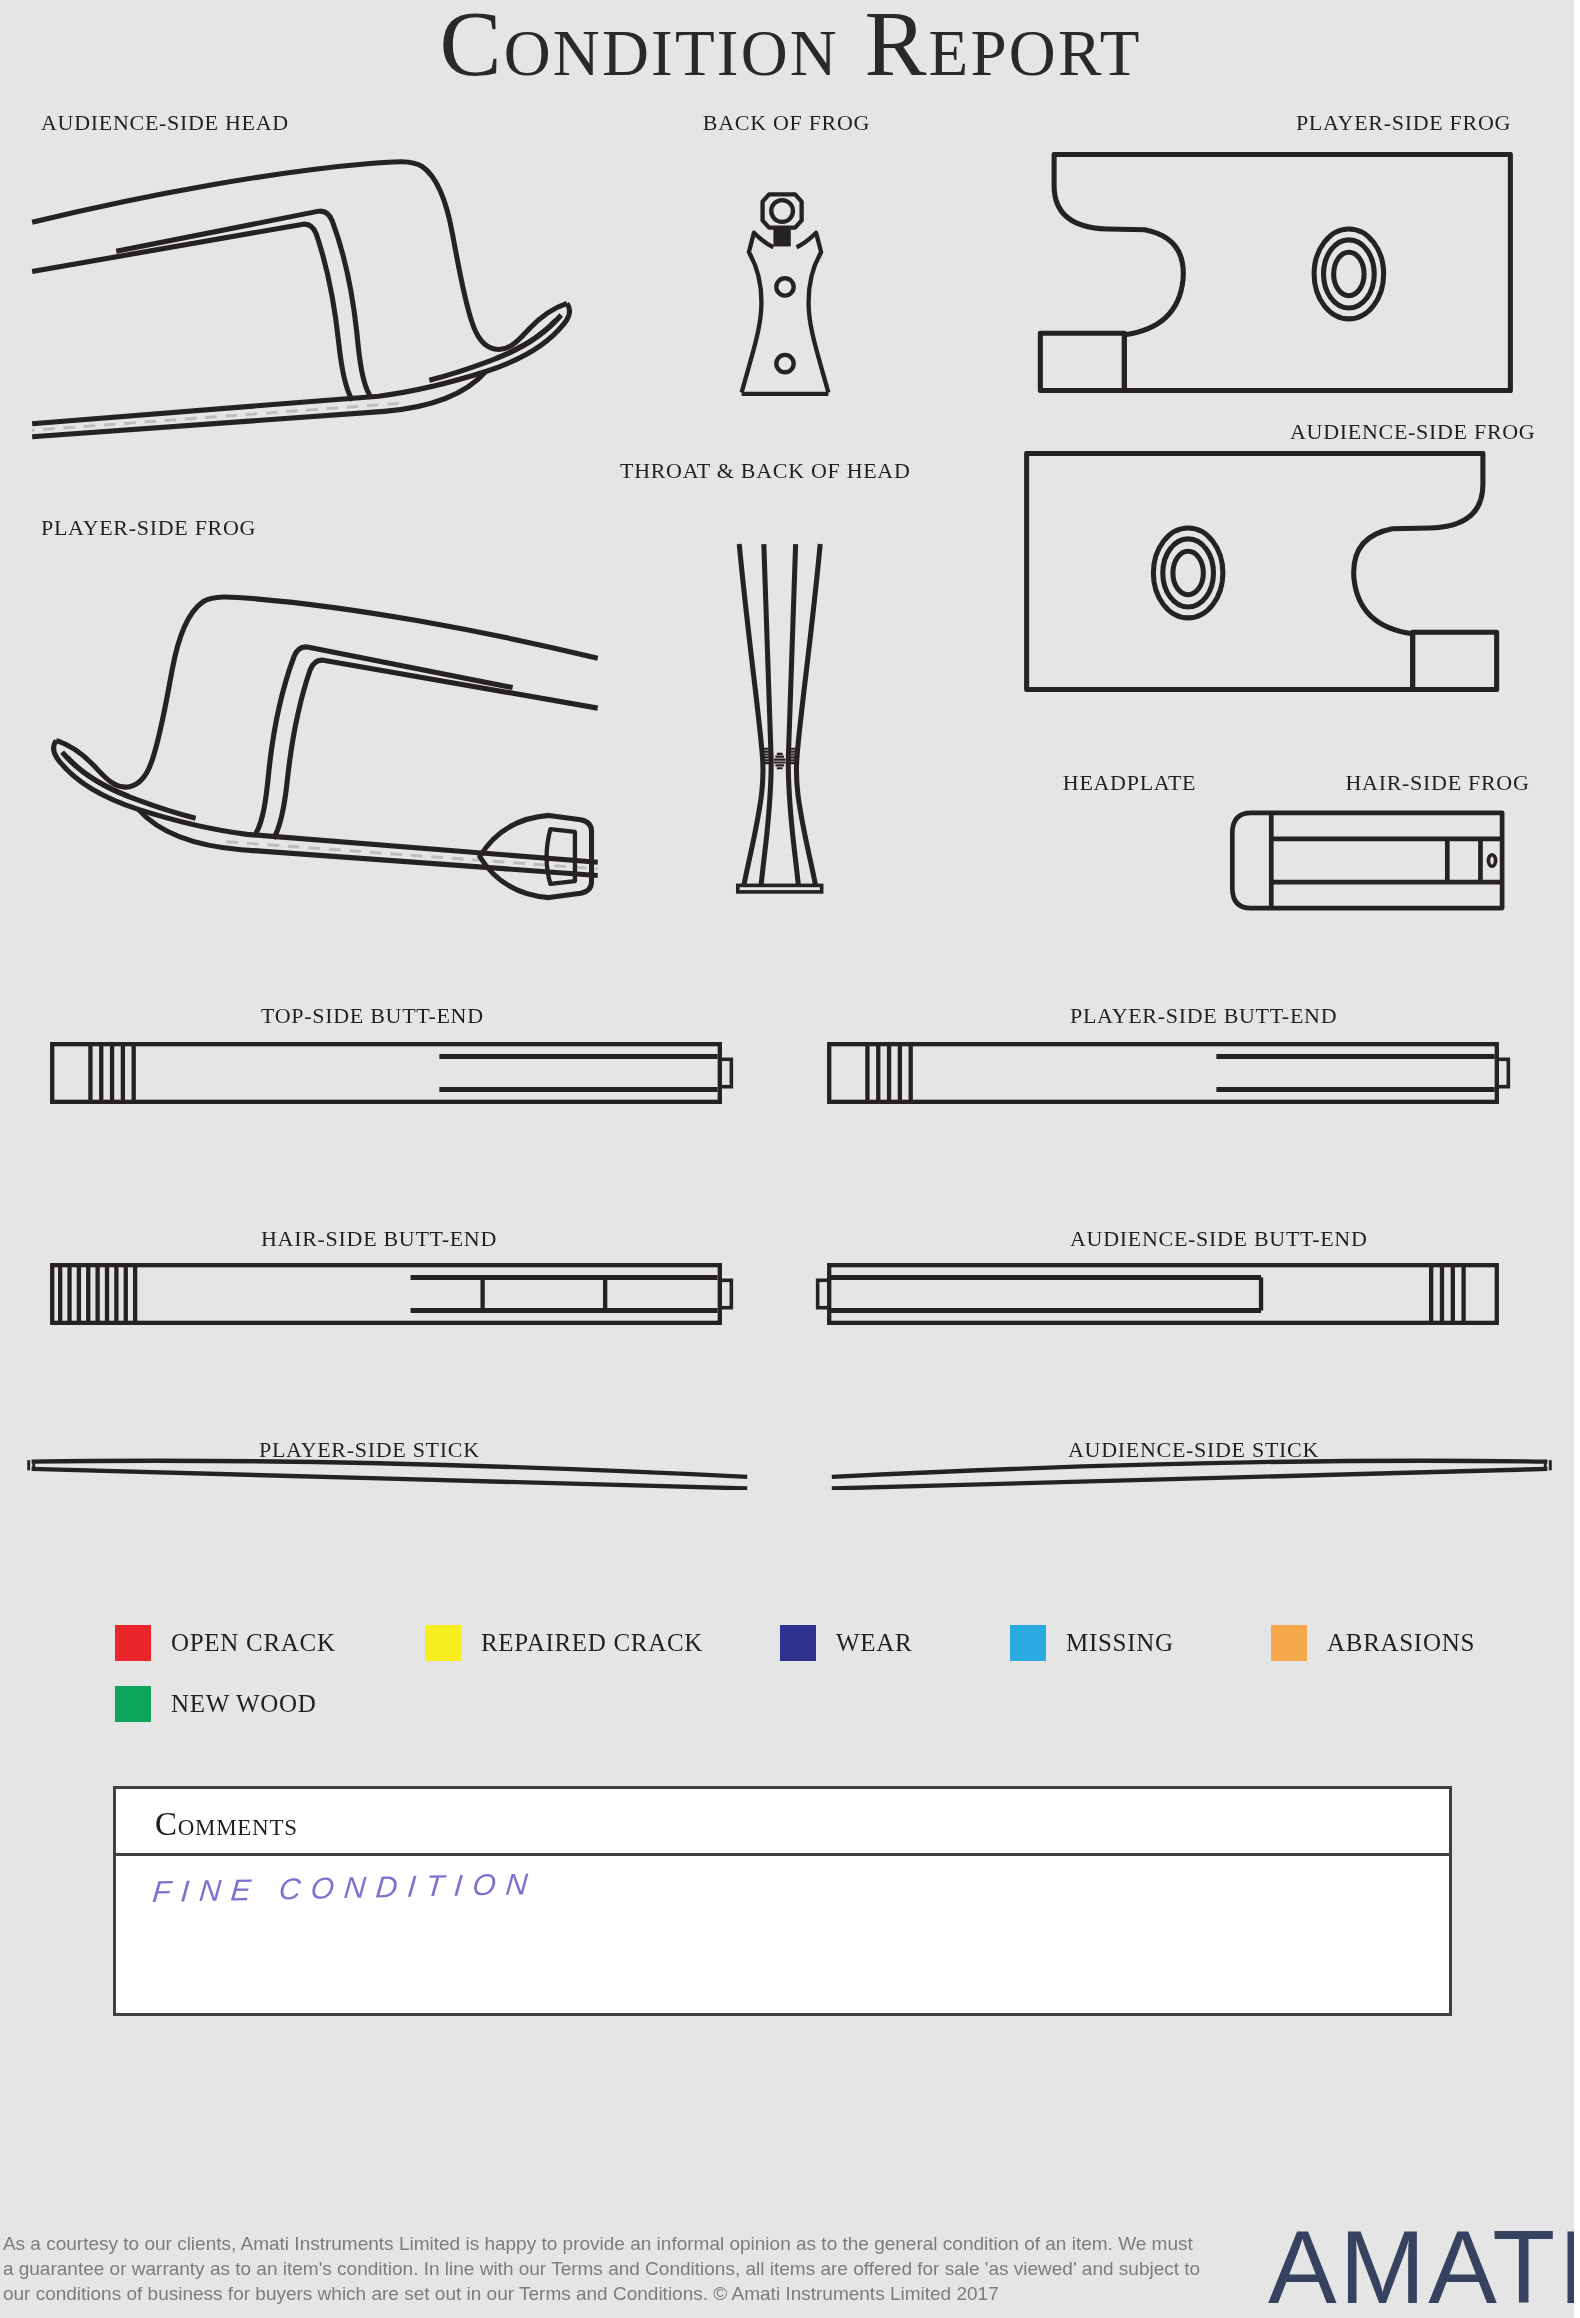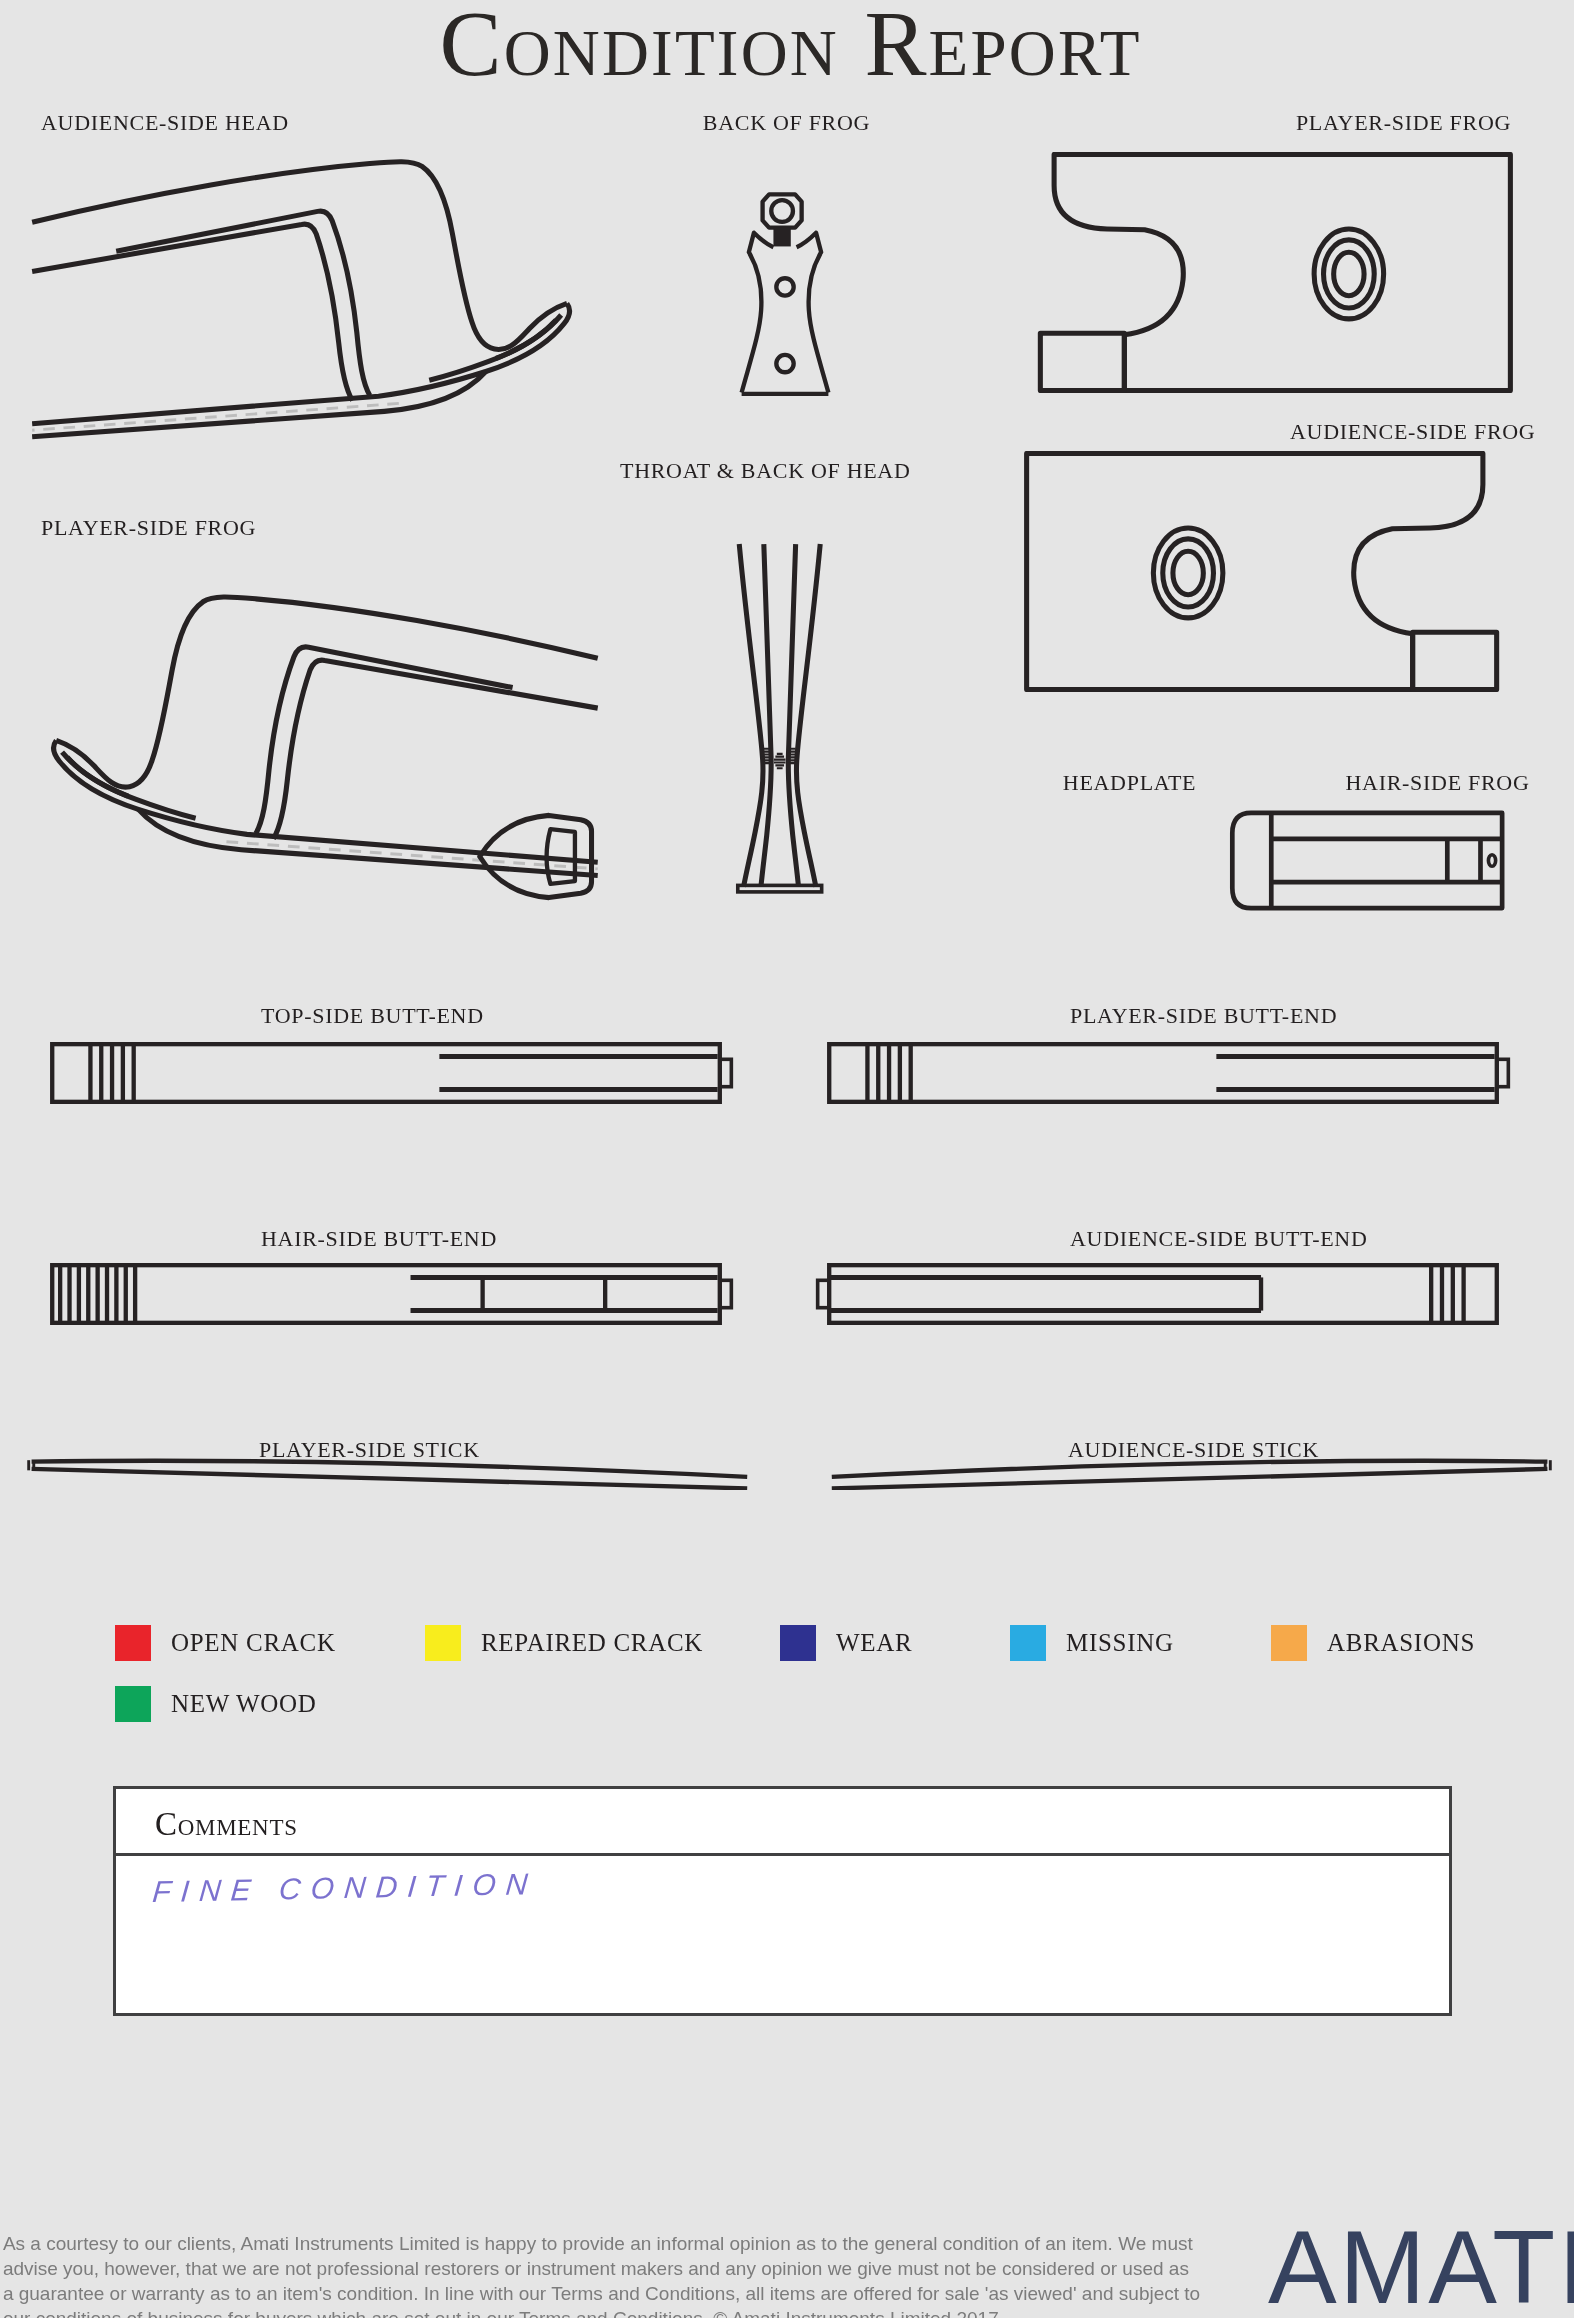--- a/index.html
+++ b/index.html
@@ -257,20 +257,19 @@
     <span class="legend-label">NEW WOOD</span>
   </div>
 
   <div id="comments-box" class="abs">
     <div id="comments-header">Comments</div>
     <div id="comments-hand" style="color: rgb(113, 103, 203);">FINE CONDITION</div>
   </div>
 
   <div id="footer-text" class="abs">
     <div>As a courtesy to our clients, Amati Instruments Limited is happy to provide an informal opinion as to the general condition of an item. We must</div>
-    <div>advise you, however, that we are not professional restorers or instrument makers and any opinion we give must not be considered or used as</div>
     <div>a guarantee or warranty as to an item's condition. In line with our Terms and Conditions, all items are offered for sale 'as viewed' and subject to</div>
     <div>our conditions of business for buyers which are set out in our Terms and Conditions. © Amati Instruments Limited 2017</div>
   </div>
   <div id="amati-logo" class="abs">AMATI</div>
 
 </div>
 
 
 </body></html>

